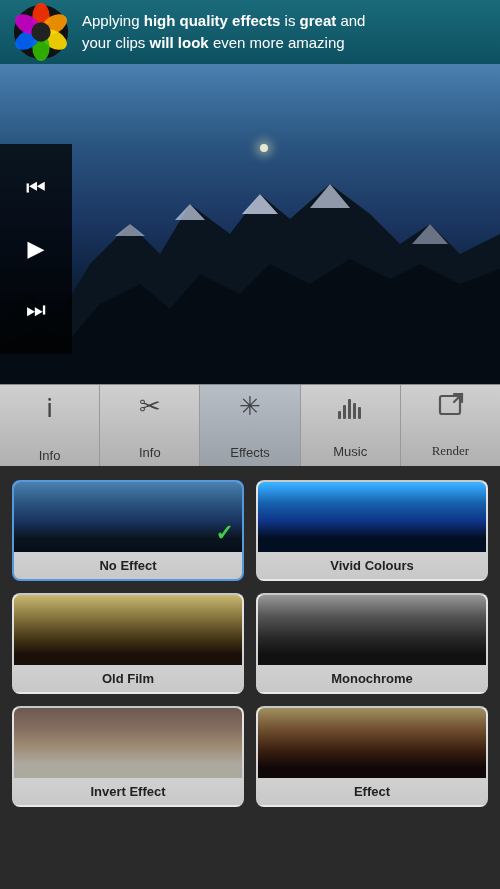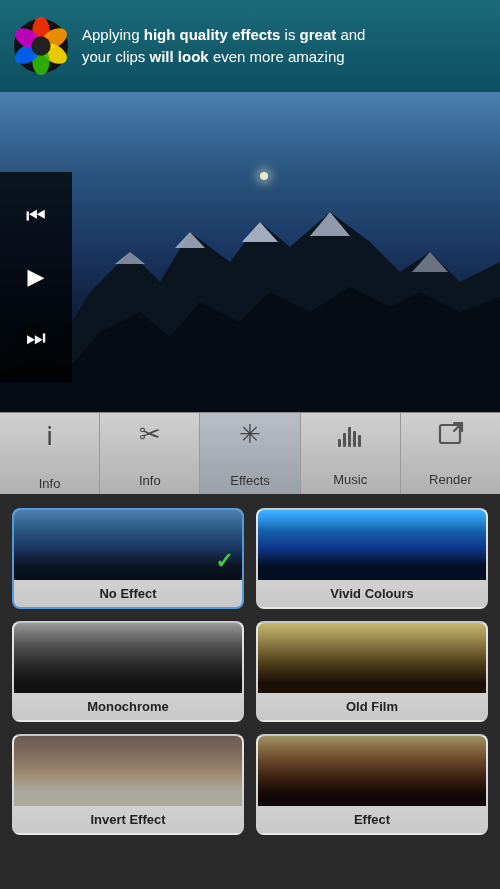--- a/index.html
+++ b/index.html
@@ -10,21 +10,21 @@
       font-family: Arial, Helvetica, sans-serif;
       overflow: hidden;
     }
 
     
     #header {
       background: linear-gradient(180deg, #1a6a7a 0%, #0d5060 100%);
       display: flex;
       align-items: center;
       padding: 10px 12px;
-      height: 92px;
+      height: 64px;
     }
     #header-logo {
       width: 58px;
       height: 58px;
       flex-shrink: 0;
       margin-right: 12px;
     }
     #header-text {
       color: #ffffff;
       font-size: 15px;
@@ -87,21 +87,21 @@
     .toolbar-item {
       flex: 1;
       display: flex;
       flex-direction: column;
       align-items: center;
       justify-content: center;
       gap: 4px;
       cursor: pointer;
       border-right: 1px solid #999;
     }
-    .toolbar-item:last-child { border-right: none; }
+    .toolbar-item:last-child { border-right: none; font-family: Liberation Serif, serif; }
     .toolbar-item.active {
       background: linear-gradient(180deg, #b8bec6 0%, #9aa0a8 100%);
     }
     .toolbar-icon {
       font-size: 26px;
       color: #444;
     }
     .toolbar-label {
       font-size: 13px;
       color: #333;
@@ -275,34 +275,34 @@
 
   <div class="effect-item">
     <div class="effect-thumb">
       <div class="thumb-vivid"></div>
     </div>
     <span class="effect-label">Vivid Colours</span>
   </div>
 
   <div class="effect-item">
     <div class="effect-thumb">
+      <div class="thumb-oldfilm"></div>
+    </div>
+    <span class="effect-label">Old Film</span>
+  </div>
+
+  <div class="effect-item">
+    <div class="effect-thumb">
       <div class="thumb-mono"></div>
     </div>
     <span class="effect-label">Monochrome</span>
   </div>
 
   <div class="effect-item">
     <div class="effect-thumb">
-      <div class="thumb-oldfilm"></div>
-    </div>
-    <span class="effect-label">Old Film</span>
-  </div>
-
-  <div class="effect-item">
-    <div class="effect-thumb">
       <div class="thumb-invert"></div>
     </div>
     <span class="effect-label">Invert Effect</span>
   </div>
 
   <div class="effect-item">
     <div class="effect-thumb">
       <div class="thumb-vintage"></div>
     </div>
     <span class="effect-label">Effect</span>

